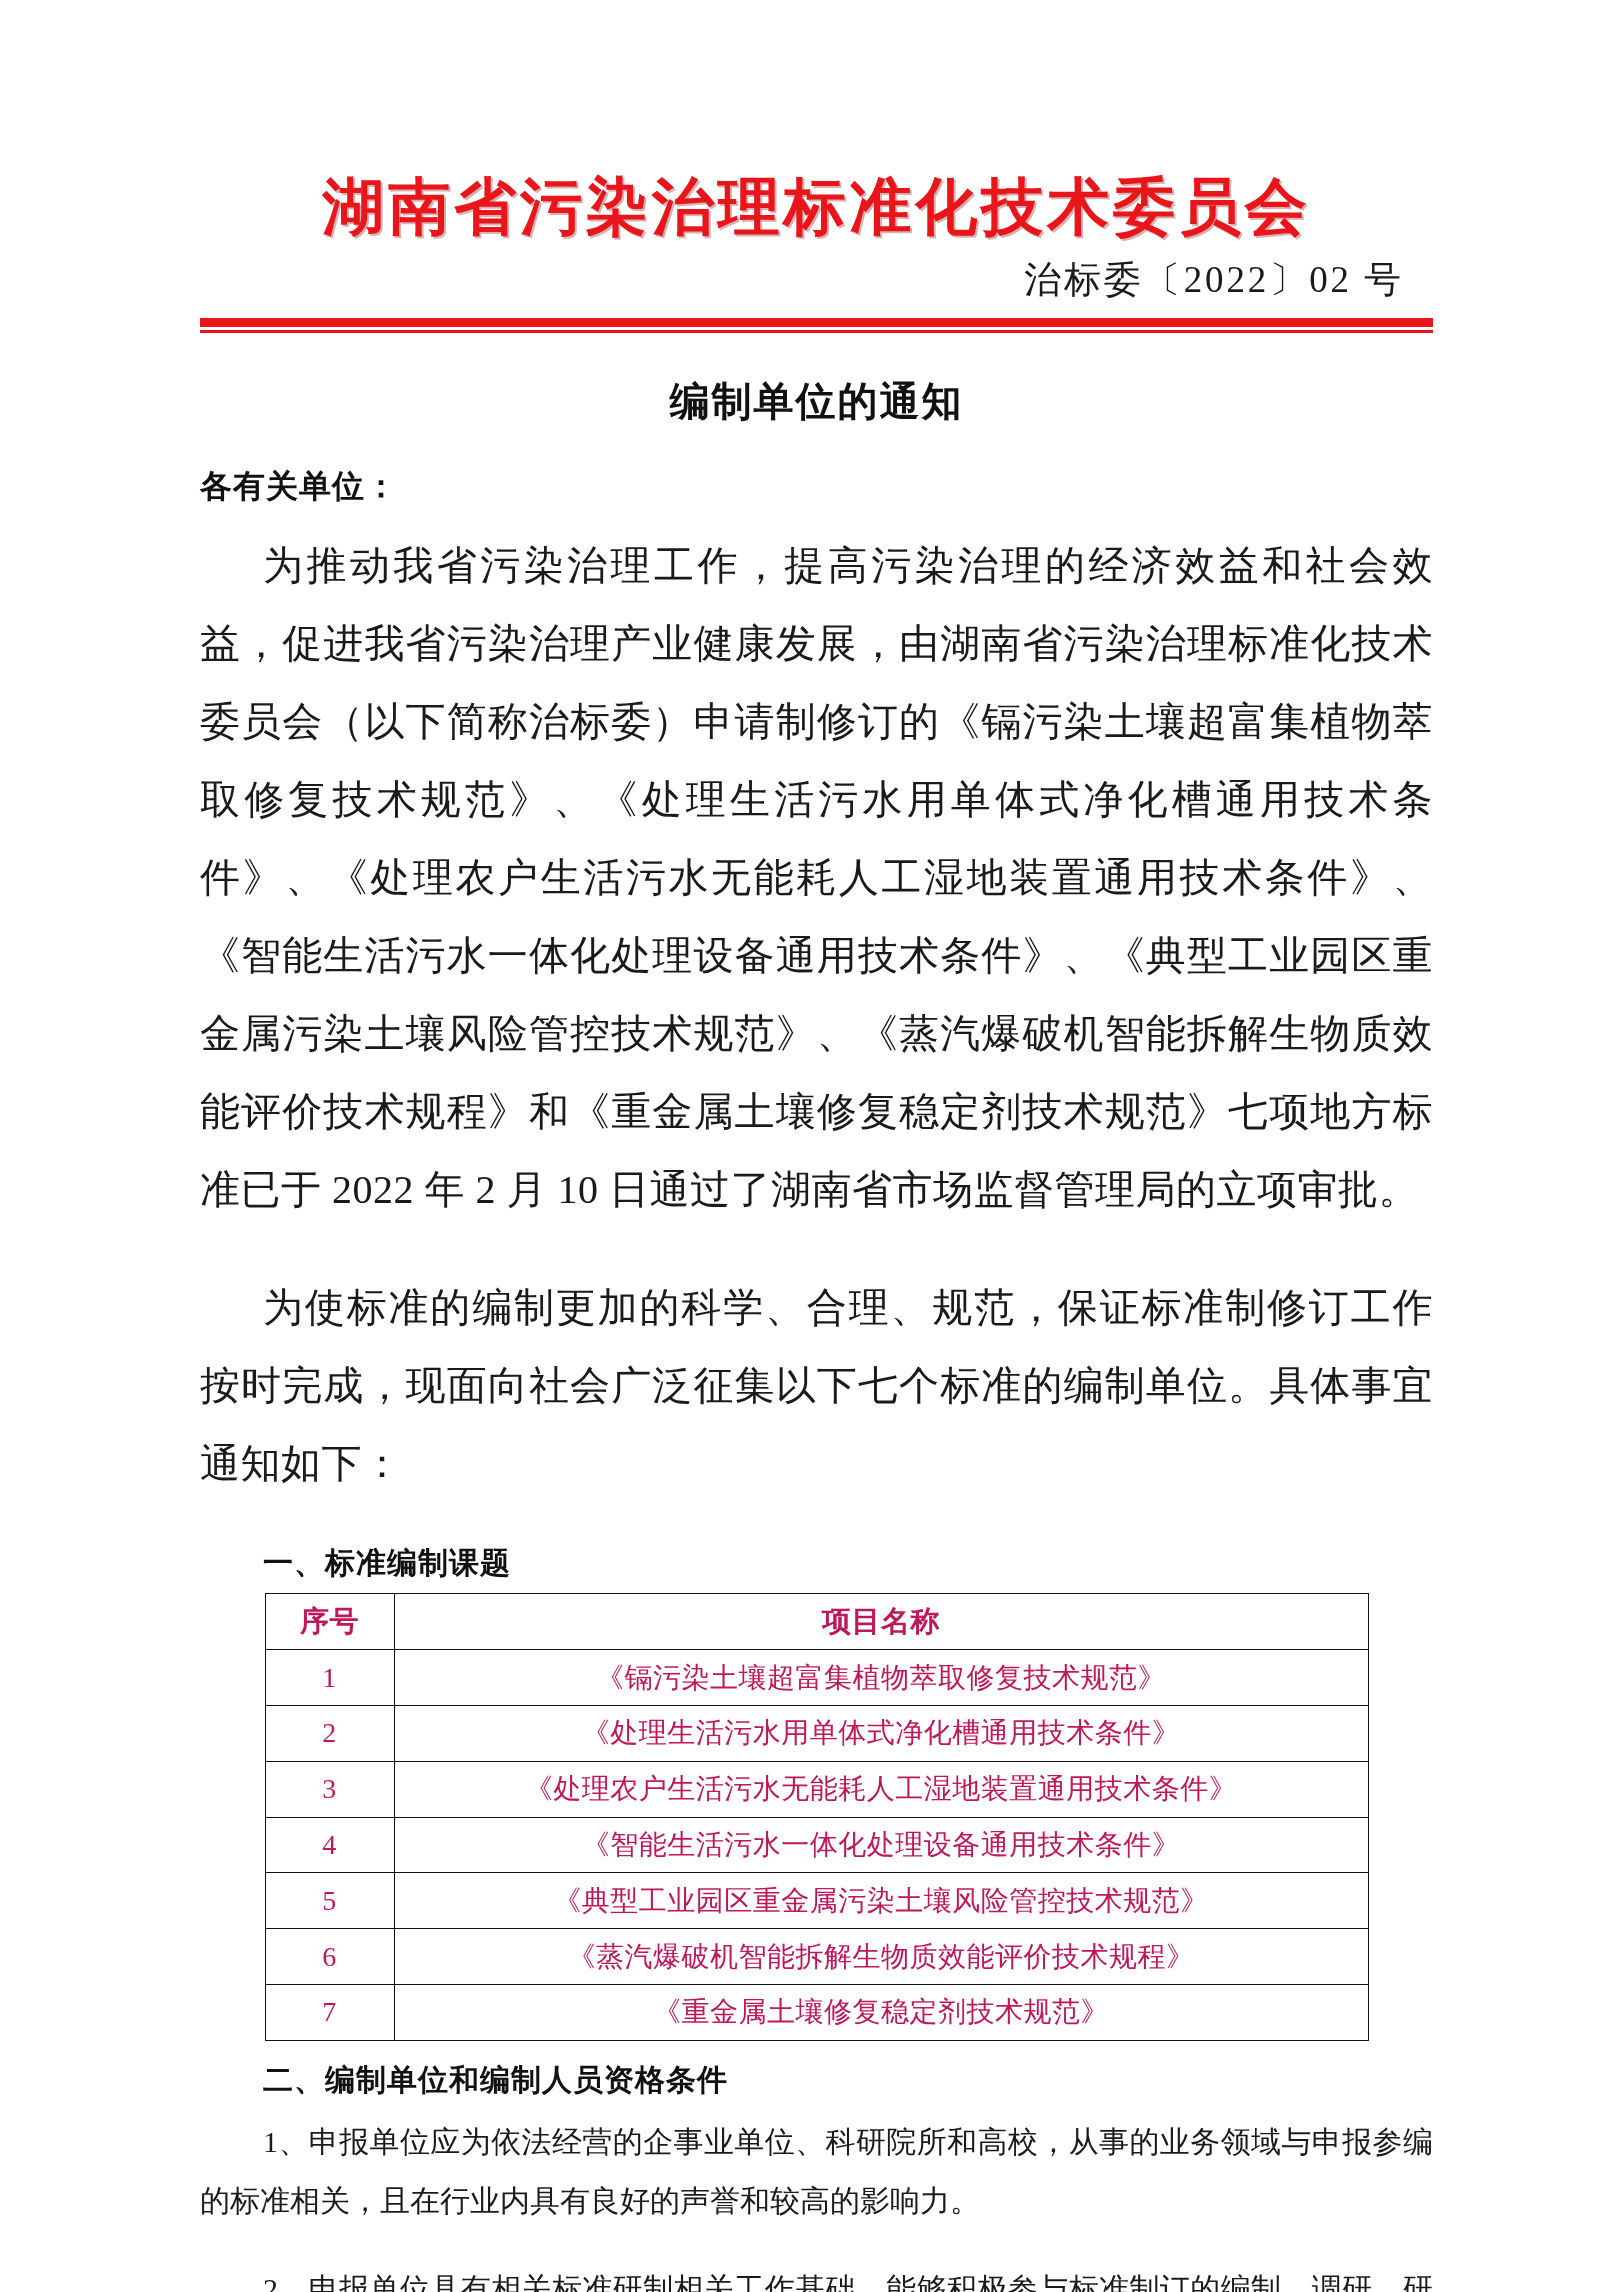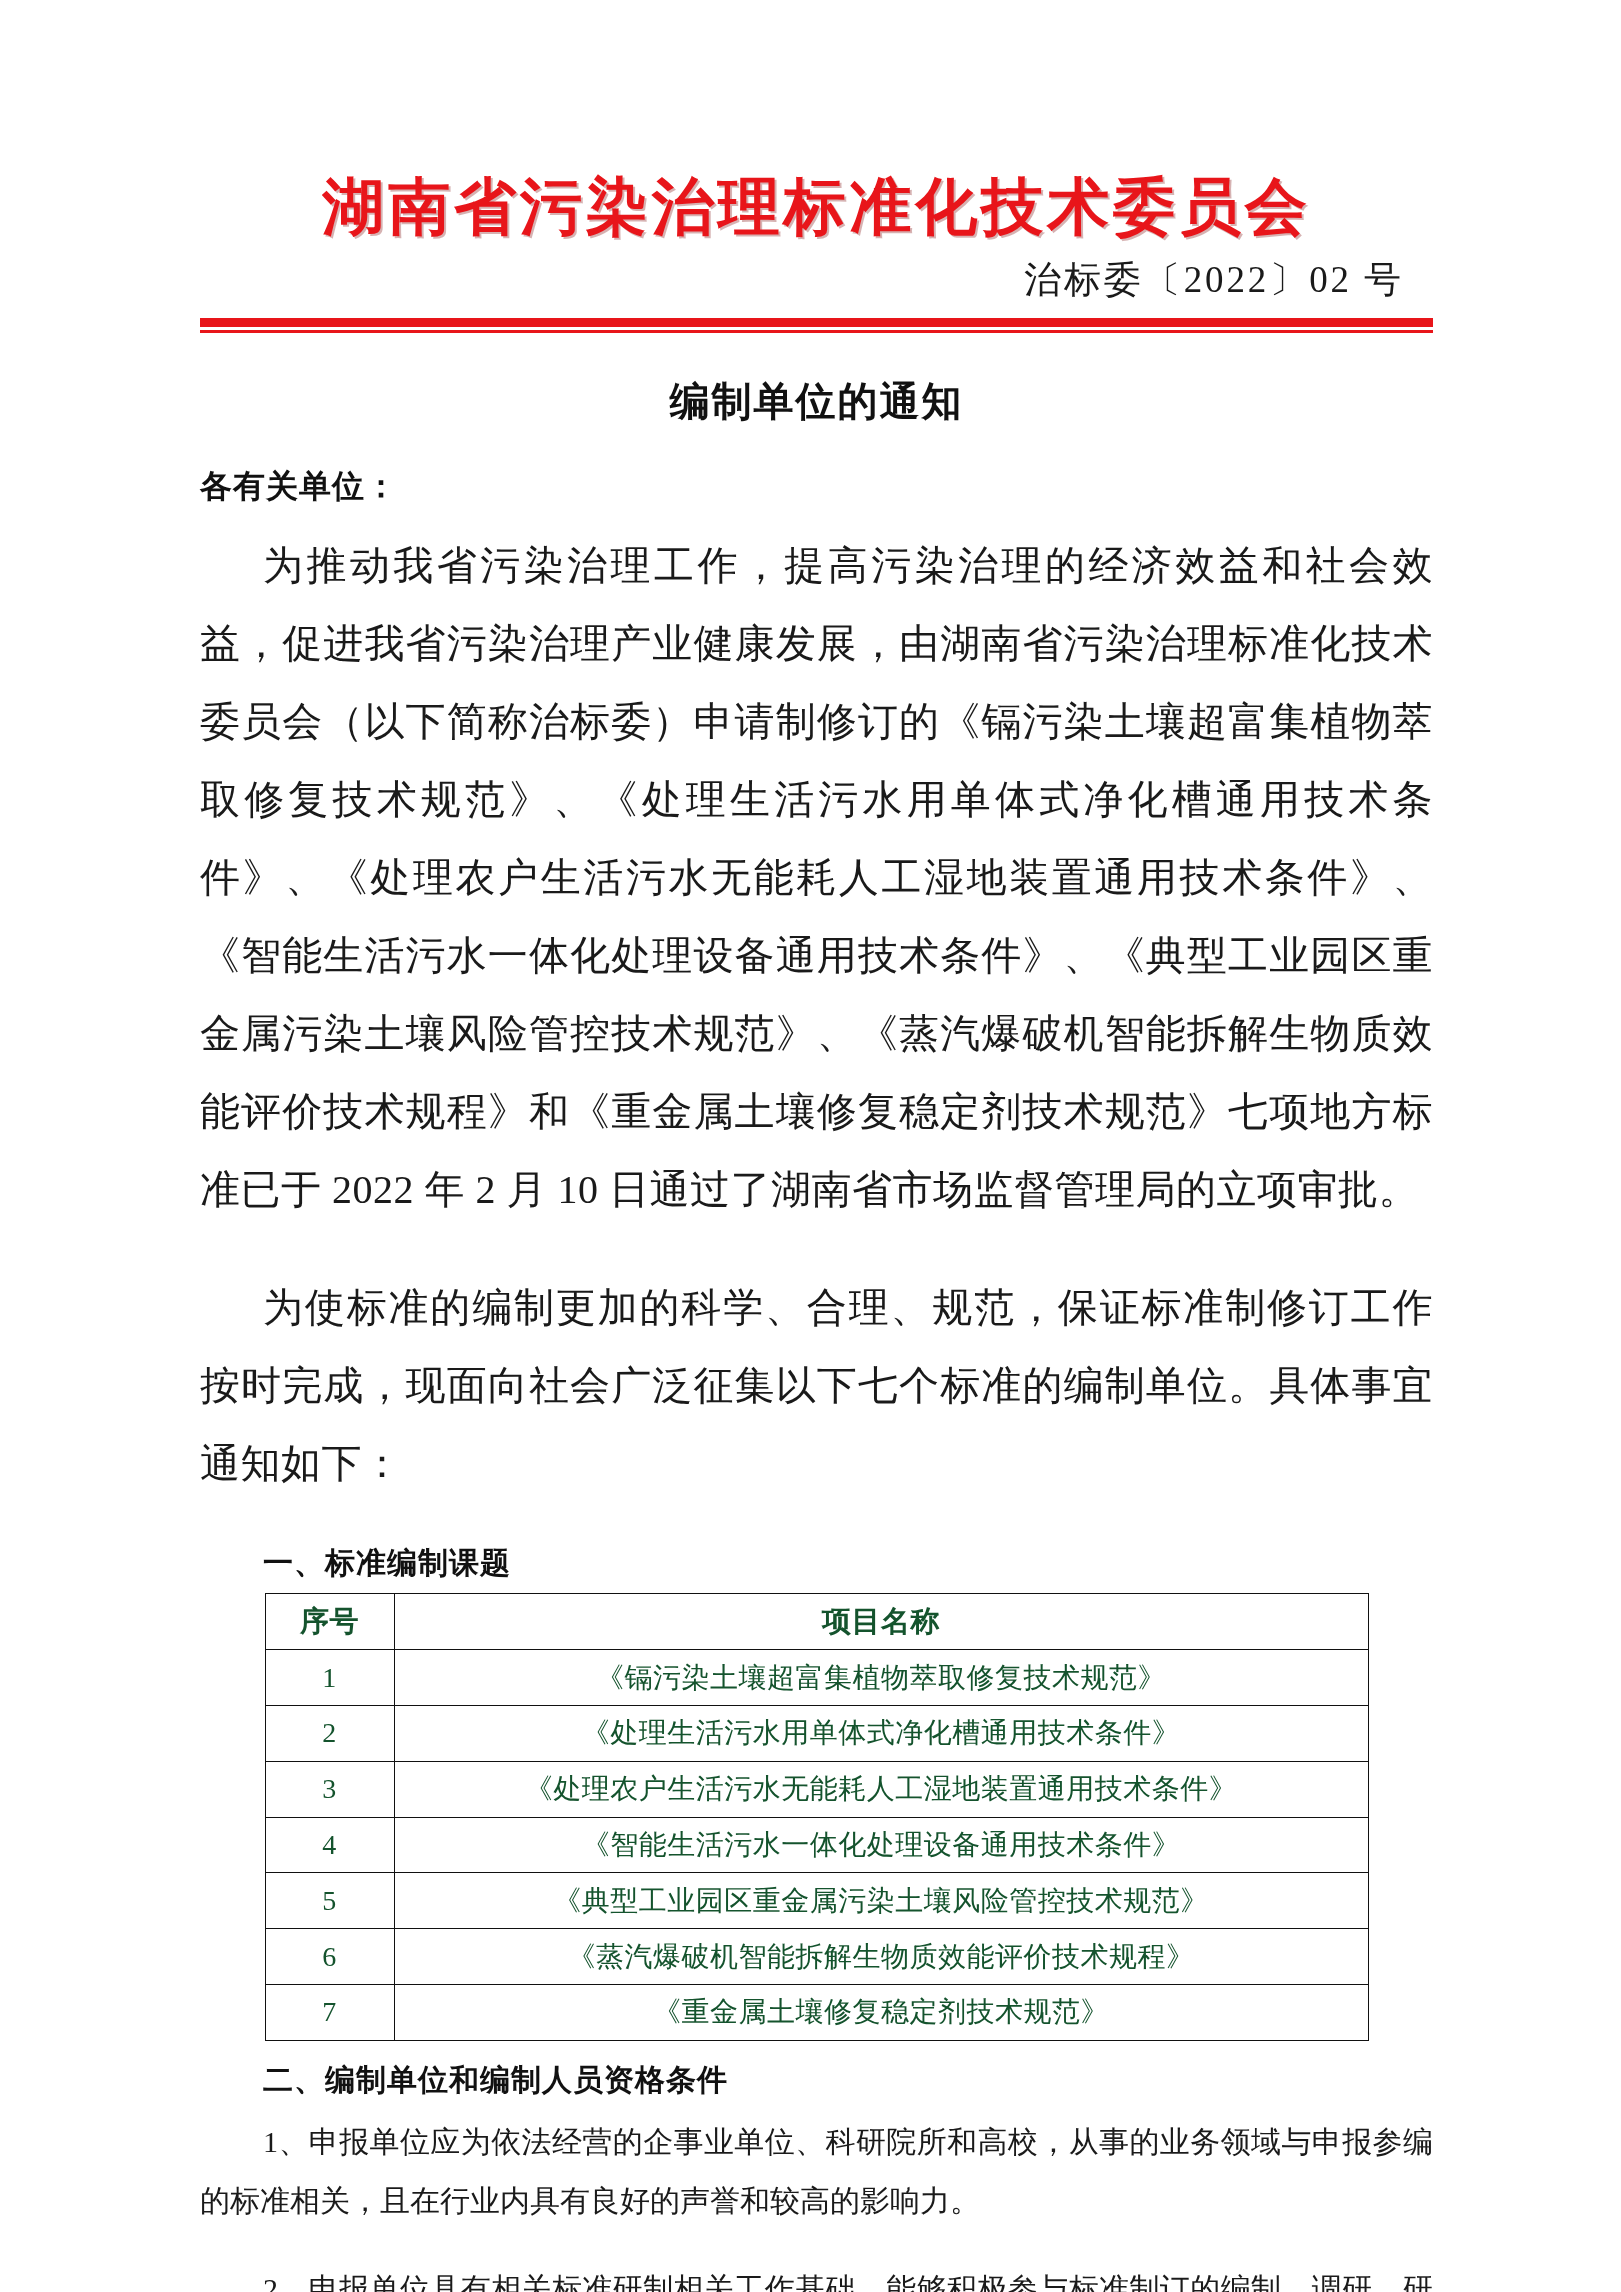--- a/index.html
+++ b/index.html
@@ -132,21 +132,21 @@
     table-layout: fixed;
   }
   table.subjects th,
   table.subjects td {
     border: 1.6px solid #111;
     text-align: center;
     vertical-align: middle;
     font-size: 28px;
     height: 49px;
     padding: 2.9px 3.9px;
-    color: #14532d;
+    color: #be185d;
     letter-spacing: 0.5px;
   }
   table.subjects th {
     font-weight: bold;
     font-family: "Liberation Sans", "DejaVu Sans", sans-serif;
     font-size: 29px;
   }
   table.subjects col.c-no { width: 129px; }
 </style>
 </head>

